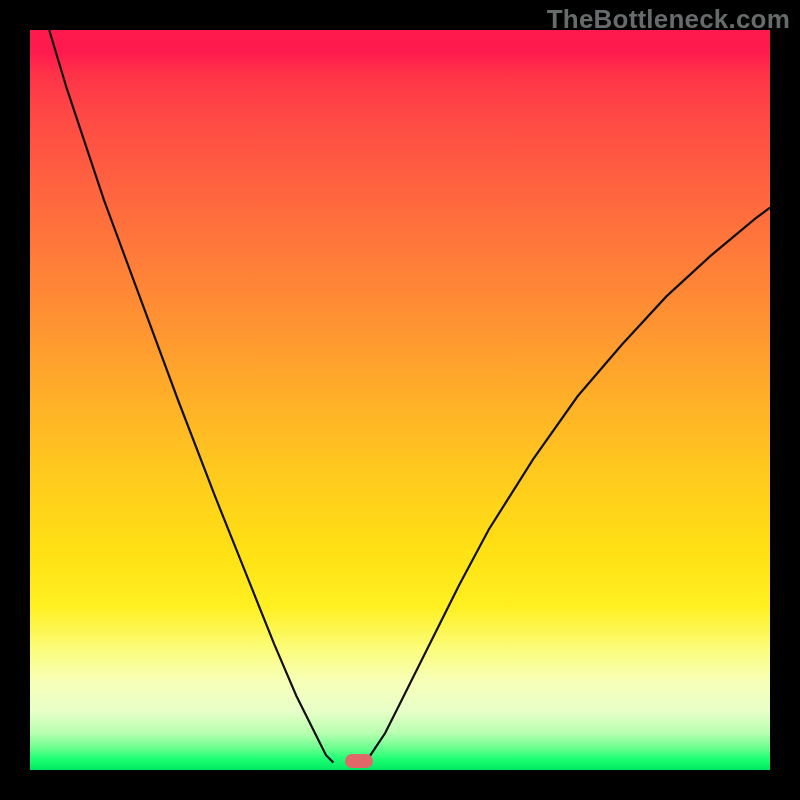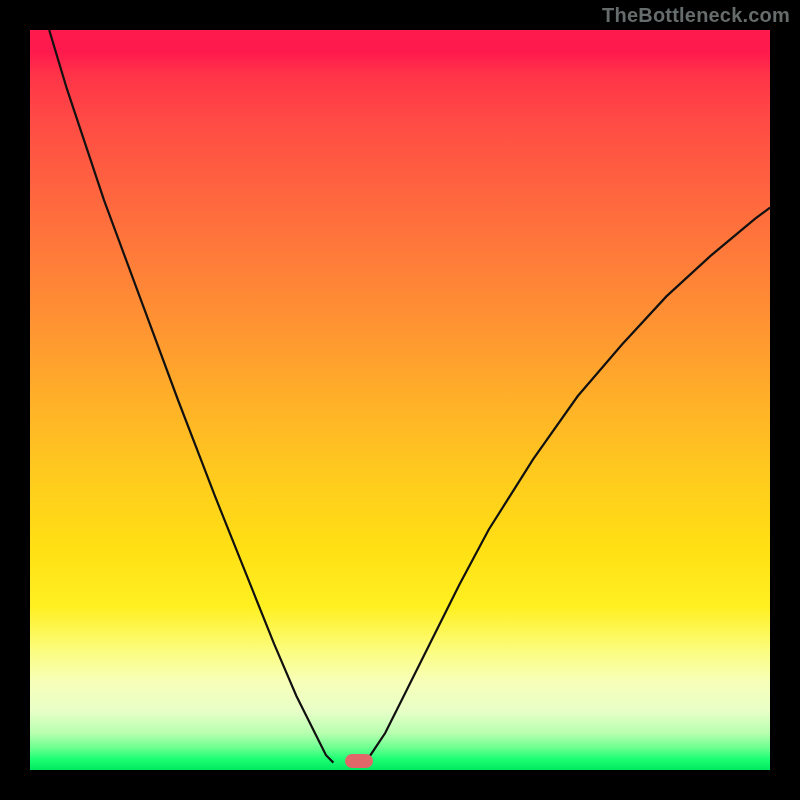--- a/index.html
+++ b/index.html
@@ -8,21 +8,21 @@
     position: relative;
     width: 800px;
     height: 800px;
     background: #000;
   }
   .watermark {
     position: absolute;
     top: 4px;
     right: 10px;
     font-family: Arial, Helvetica, sans-serif;
-    font-size: 20px;
+    font-size: 26px;
     font-weight: 600;
     color: #666b6b;
     letter-spacing: 0.2px;
     z-index: 3;
   }
   .plot-area {
     position: absolute;
     top: 30px;
     left: 30px;
     width: 740px;

